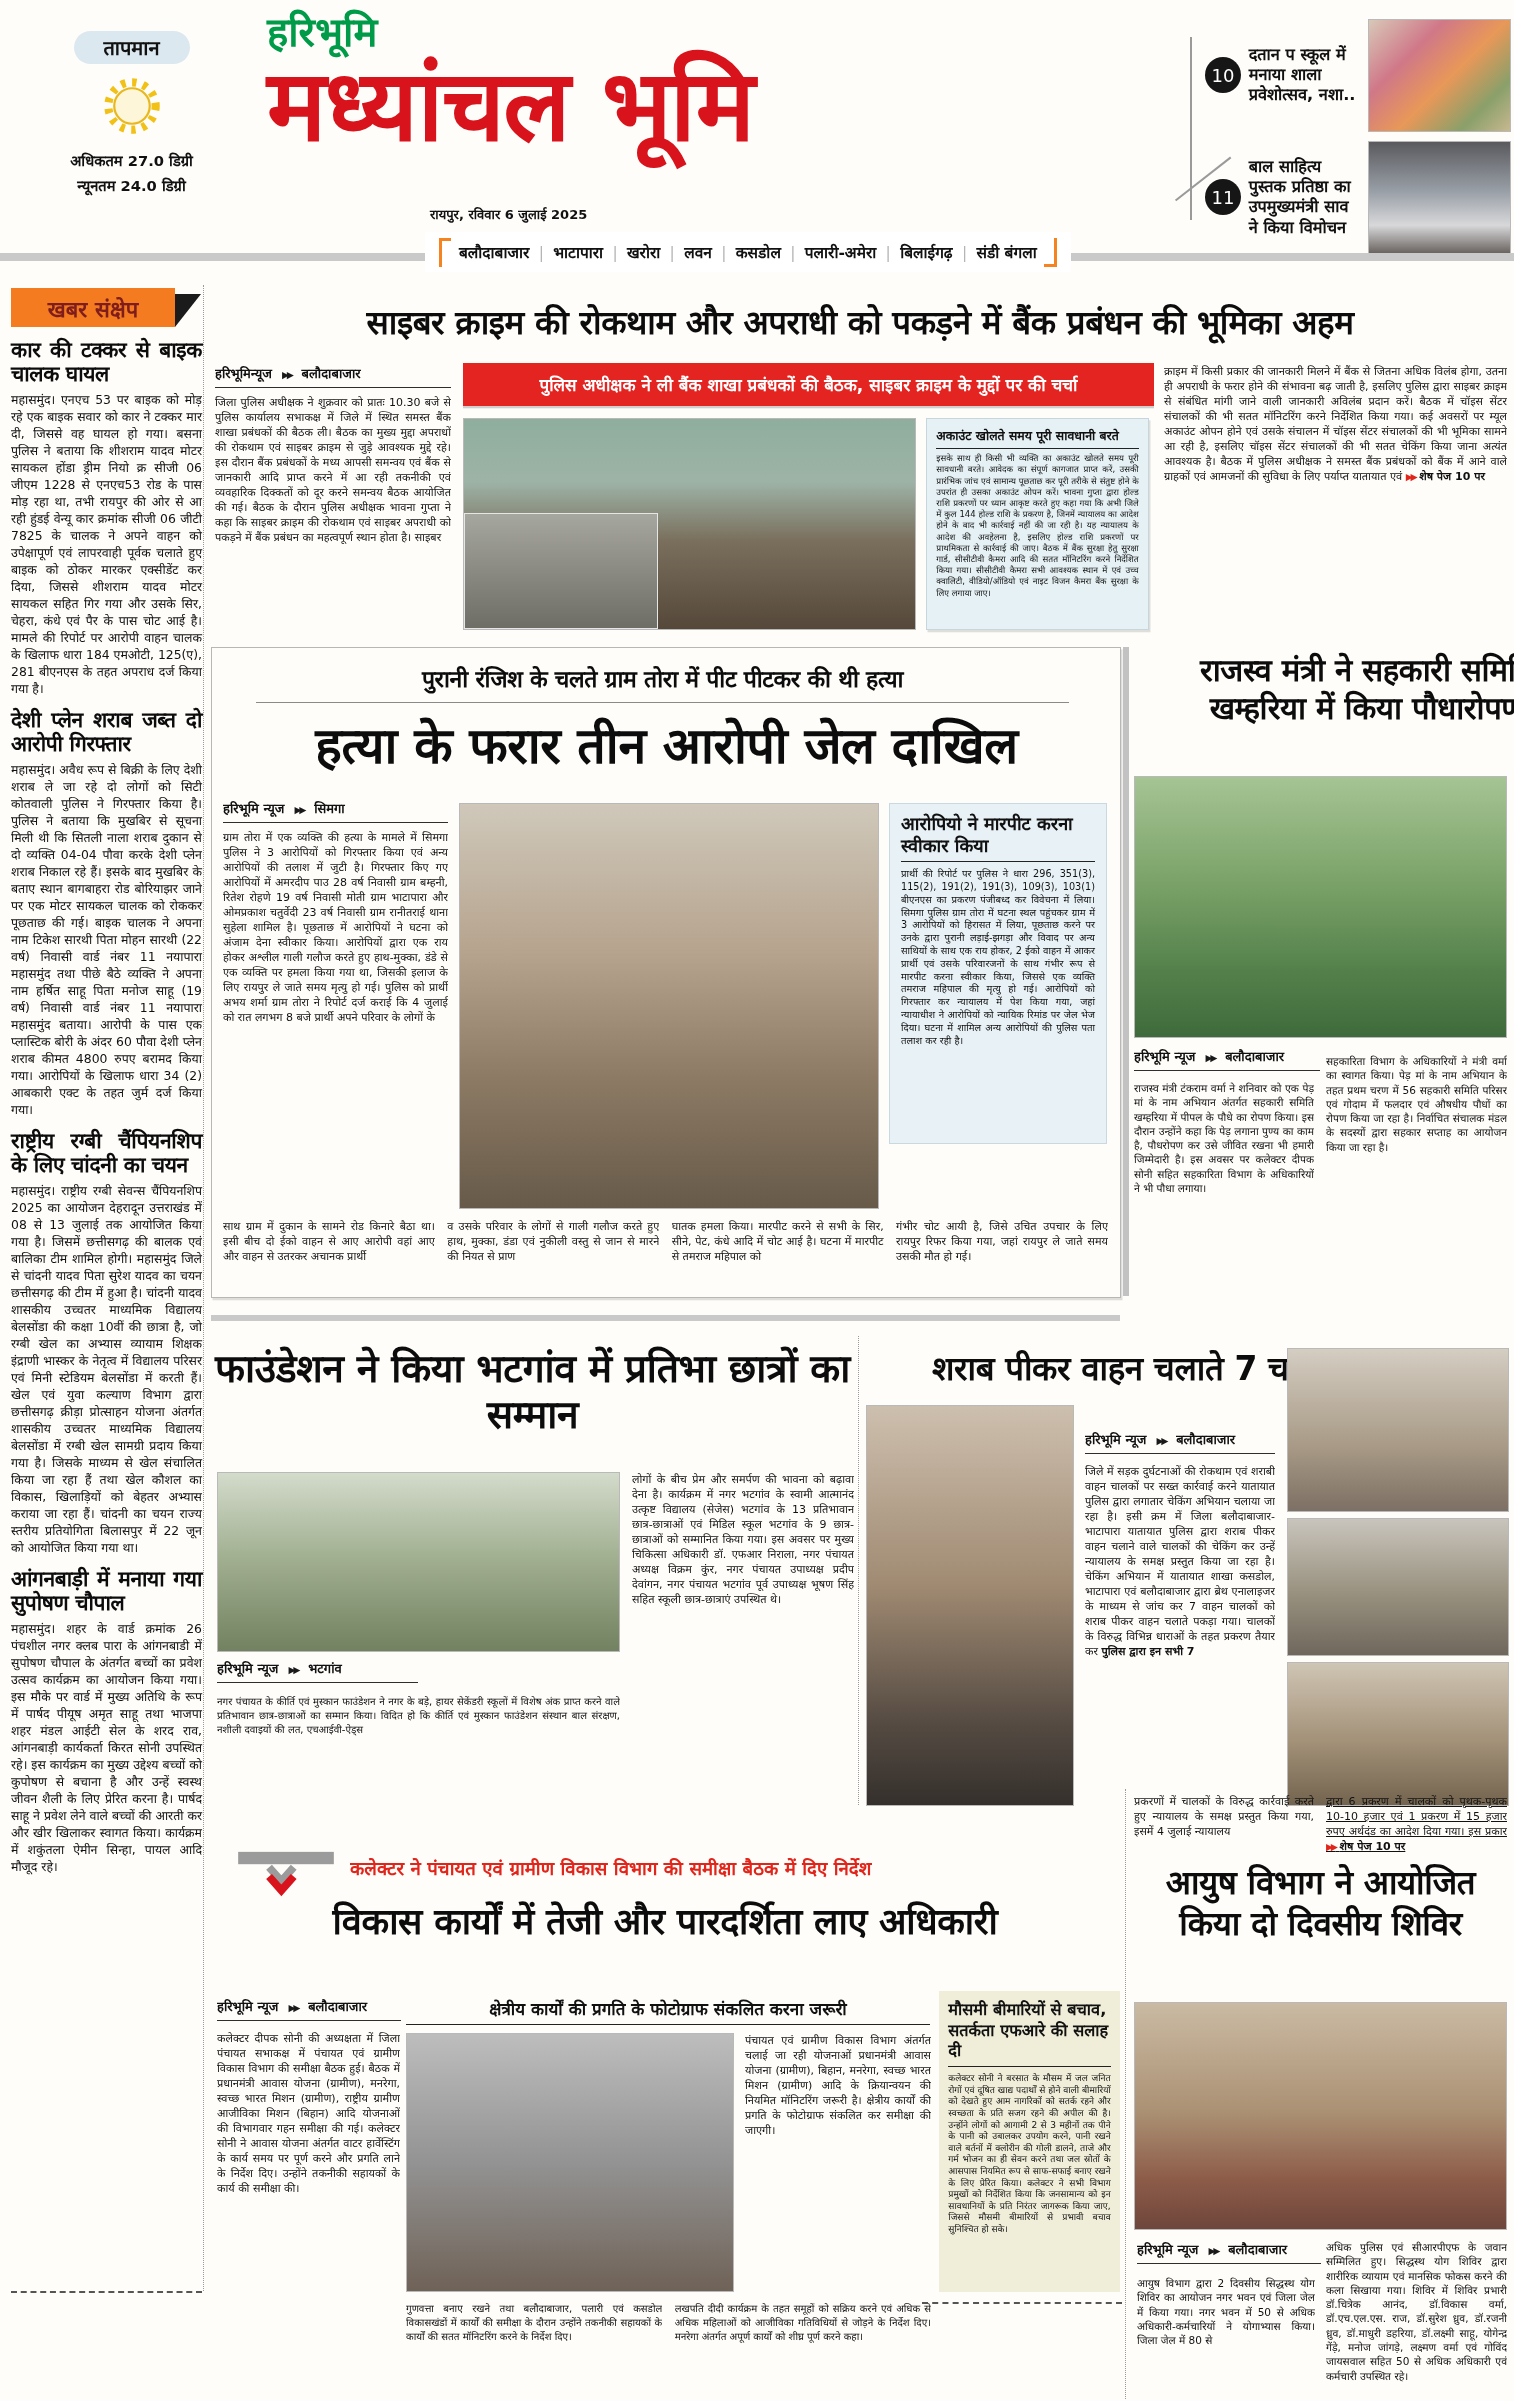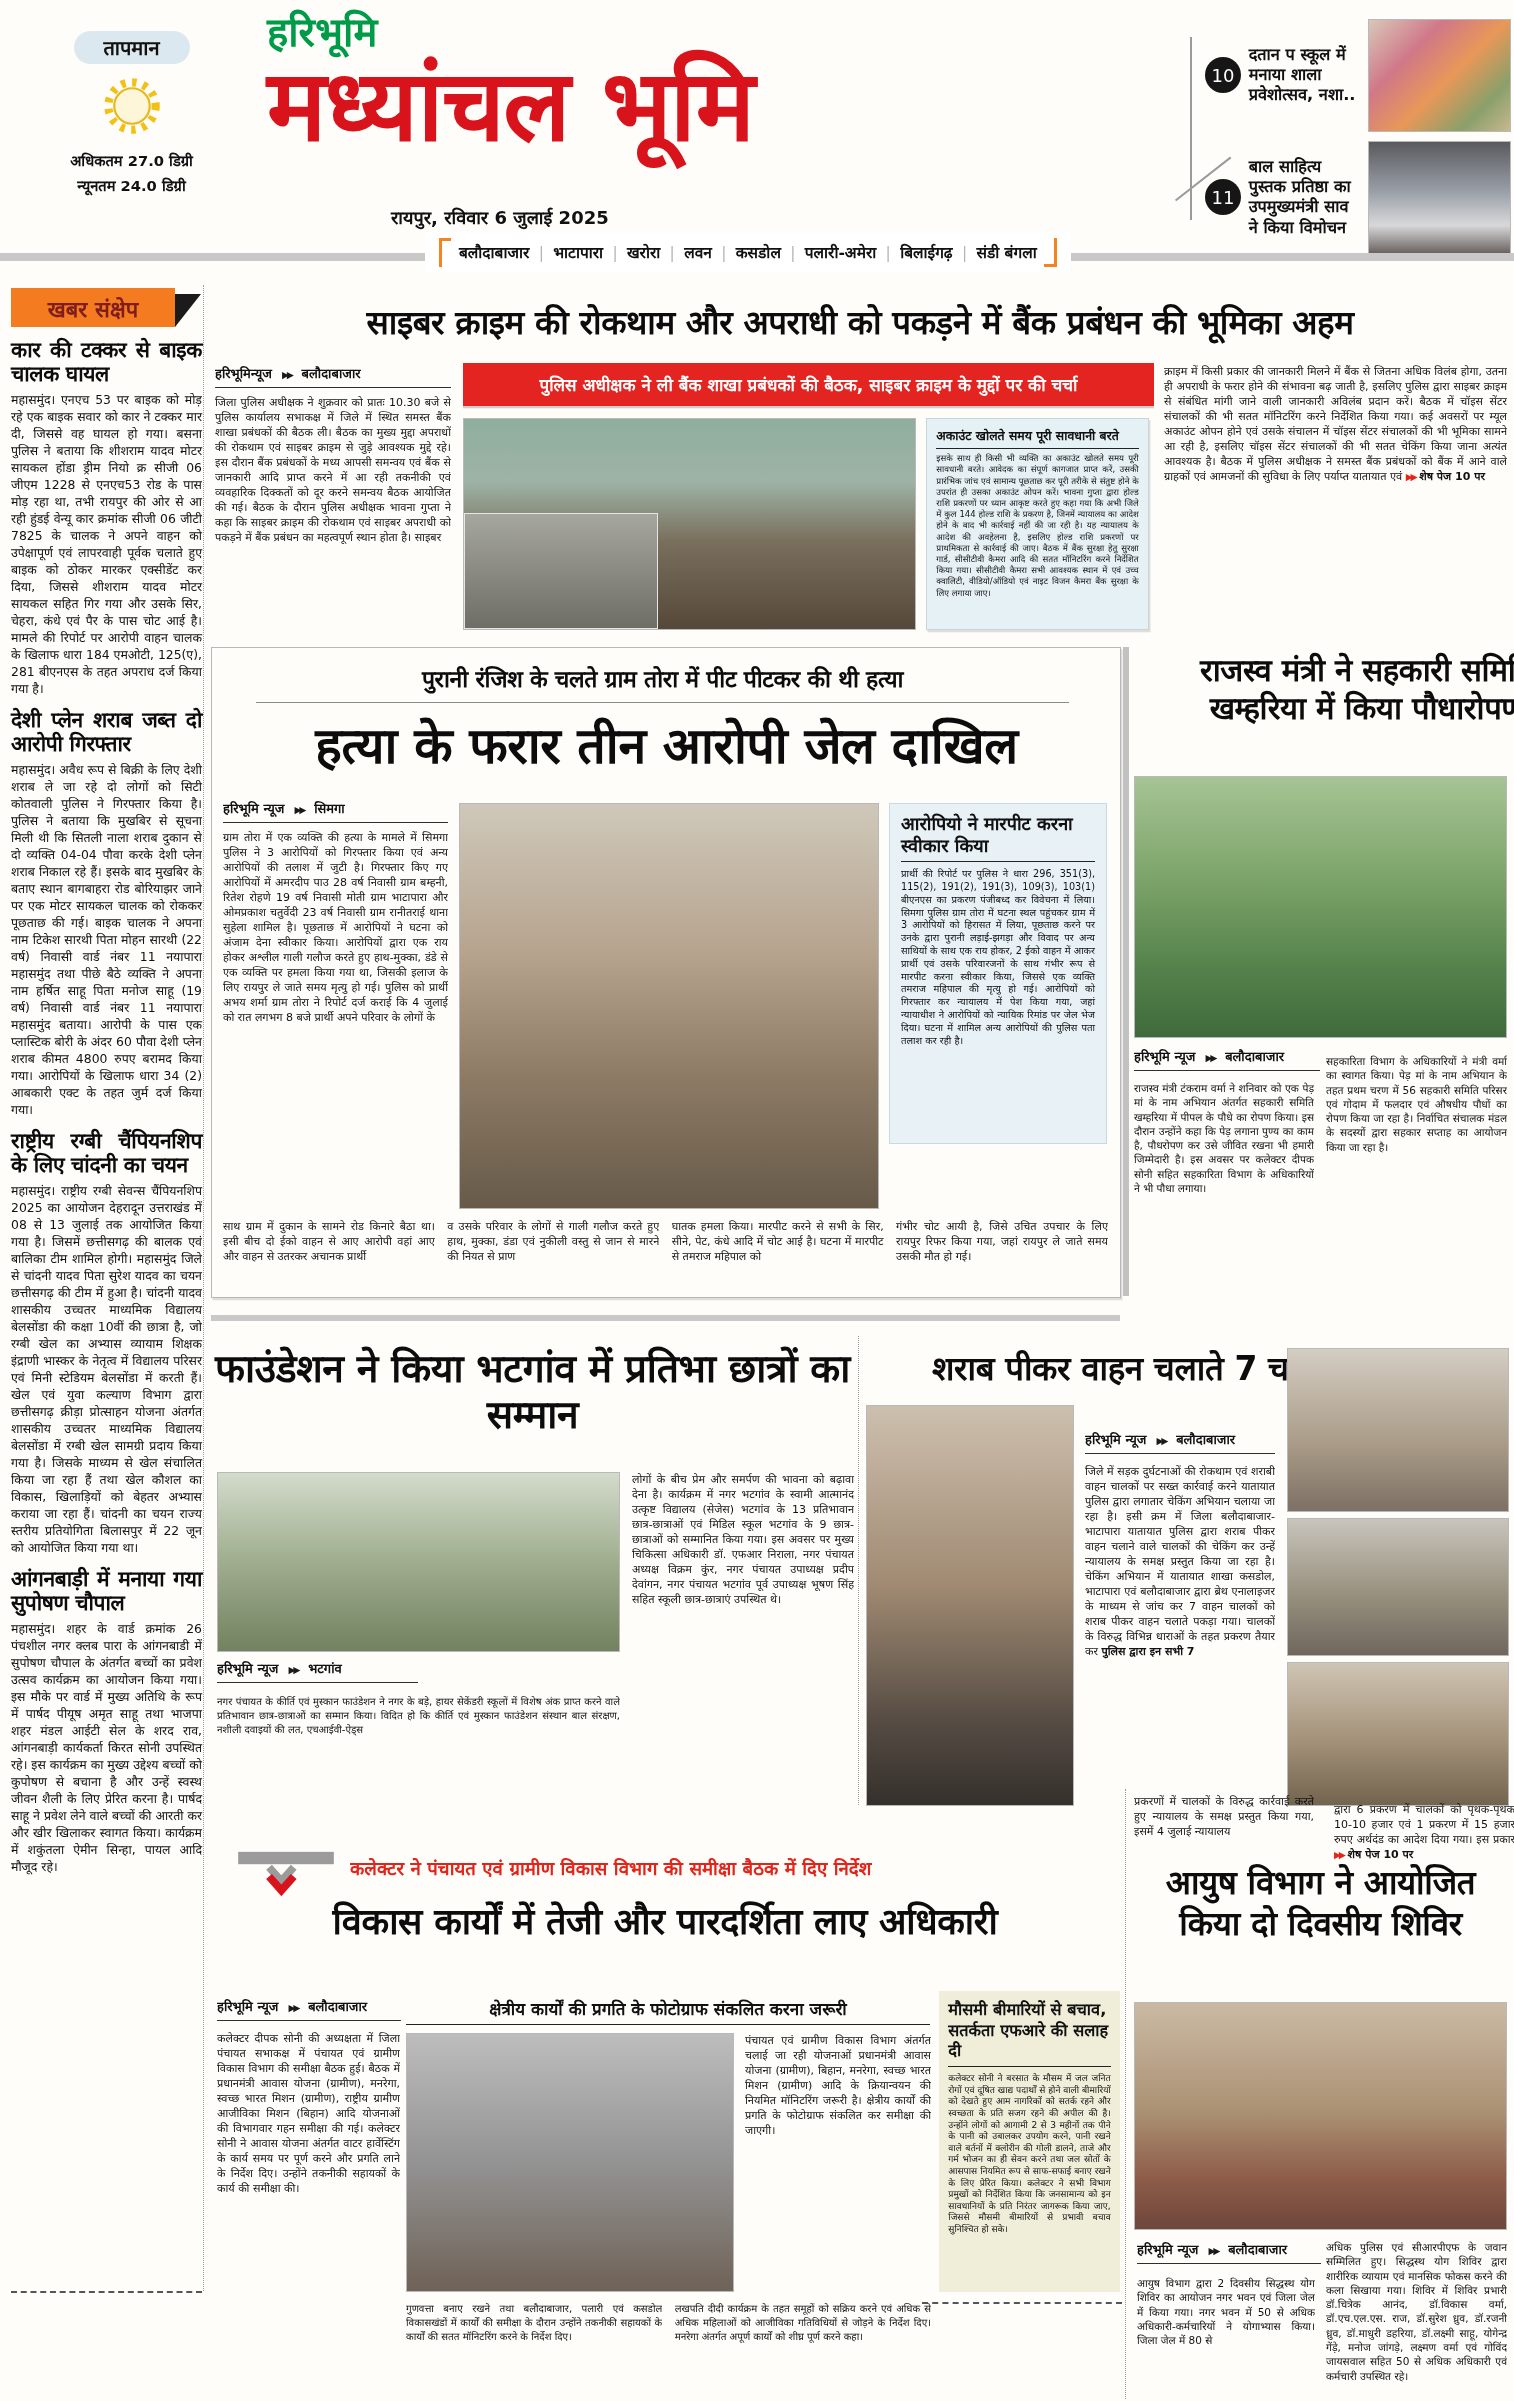--- a/index.html
+++ b/index.html
@@ -13,21 +13,21 @@
   .t13{font-size:10px;line-height:14px;}
   .hl{font-weight:bold;color:#0c0c0c;letter-spacing:-0.4px;}
   .center{text-align:center;}
   .nowrap{white-space:nowrap;overflow:hidden;}
   
   .pill{width:116px;height:33px;background:#dce8ef;border-radius:17px;display:flex;align-items:center;justify-content:center;
         font-size:20px;font-weight:bold;margin:0 auto;}
   .tline{font-size:14.7px;font-weight:600;text-align:center;margin-top:4.6px;}
   .logo-top{font-size:40px;font-weight:bold;color:#009b48;line-height:1;}
   .logo-main{font-size:99px;font-weight:bold;color:#d8131c;line-height:1.1;letter-spacing:-1.5px;white-space:nowrap;}
-  .dateline{font-size:18px;font-weight:bold;}
+  .dateline{font-size:13px;font-weight:bold;margin-left:39px;}
   .gray-rule{background:#c9c9c9;}
   .towns{background:#fff;display:flex;align-items:center;justify-content:center;font-size:15.5px;font-weight:bold;padding:0 14px;}
   .town+.town::before{content:"|";color:#b5b5b5;font-weight:normal;margin:0 9.3px;}
   .towns .corner{width:9.3px;height:26px;}
   .corner.l{border-left:3.1px solid #f5831f;border-top:3.1px solid #f5831f;margin-right:7.7px;}
   .corner.r{border-right:3.1px solid #f5831f;border-bottom:3.1px solid #f5831f;margin-left:7.7px;}
   
   .brief{display:flex;align-items:center;gap:7.7px;margin-bottom:9.3px;}
   .numcircle{min-width:36px;height:36px;border-radius:50%;background:#161616;color:#fff;display:flex;align-items:center;
         justify-content:center;font-size:18px;}
@@ -301,21 +301,21 @@
 
   <div class="abs cream" style="left:939px;top:1991px;width:181px;height:301px;overflow:hidden;">
     <h4>मौसमी बीमारियों से बचाव, सतर्कता एफआरे की सलाह दी</h4>
     <p class="jt">कलेक्टर सोनी ने बरसात के मौसम में जल जनित रोगों एवं दूषित खाद्य पदार्थों से होने वाली बीमारियों को देखते हुए आम नागरिकों को सतर्क रहने और स्वच्छता के प्रति सजग रहने की अपील की है। उन्होंने लोगों को आगामी 2 से 3 महीनों तक पीने के पानी को उबालकर उपयोग करने, पानी रखने वाले बर्तनों में क्लोरीन की गोली डालने, ताजे और गर्म भोजन का ही सेवन करने तथा जल स्रोतों के आसपास नियमित रूप से साफ-सफाई बनाए रखने के लिए प्रेरित किया। कलेक्टर ने सभी विभाग प्रमुखों को निर्देशित किया कि जनसामान्य को इन सावधानियों के प्रति निरंतर जागरूक किया जाए, जिससे मौसमी बीमारियों से प्रभावी बचाव सुनिश्चित हो सके।</p>
   </div>
   <div class="abs dash" style="left:922px;top:2302px;width:200px;"></div>
 
   <div class="abs vdots" style="left:1125px;top:1789px;height:610px;"></div>
 
   <p class="abs t14 jt" style="left:1134px;top:1794px;width:180px;height:62px;overflow:hidden;margin:0;">प्रकरणों में चालकों के विरुद्ध कार्रवाई करते हुए न्यायालय के समक्ष प्रस्तुत किया गया, इसमें 4 जुलाई न्यायालय</p>
-  <p class="abs t14 jt" style="left:1326px;top:1794px;width:181px;height:62px;overflow:hidden;margin:8px;">
+  <p class="abs t14 jt" style="left:1326px;top:1794px;width:181px;height:62px;overflow:hidden;margin:0;text-decoration:underline;">
     <span>द्वारा 6 प्रकरण में चालकों को पृथक-पृथक 10-10 हजार एवं 1 प्रकरण में 15 हजार रुपए अर्थदंड का आदेश दिया गया। इस प्रकार</span>
     <span class="more"><span class="ar red">▶▶</span> <span>शेष पेज 10 पर</span></span>
   </p>
 
   <div class="abs hl center" style="left:1134px;top:1862px;width:373px;font-size:33px;line-height:1.25;font-weight:800;">आयुष विभाग ने आयोजित किया दो दिवसीय शिविर</div>
   <div class="abs photo ph-ayush" style="left:1134px;top:2002px;width:373px;height:228px;"></div>
   <div class="abs" style="left:1137px;top:2240px;width:184px;">
     <div class="byline">
       <span>हरिभूमि न्यूज</span>
       <span class="ar">▶▶</span>

